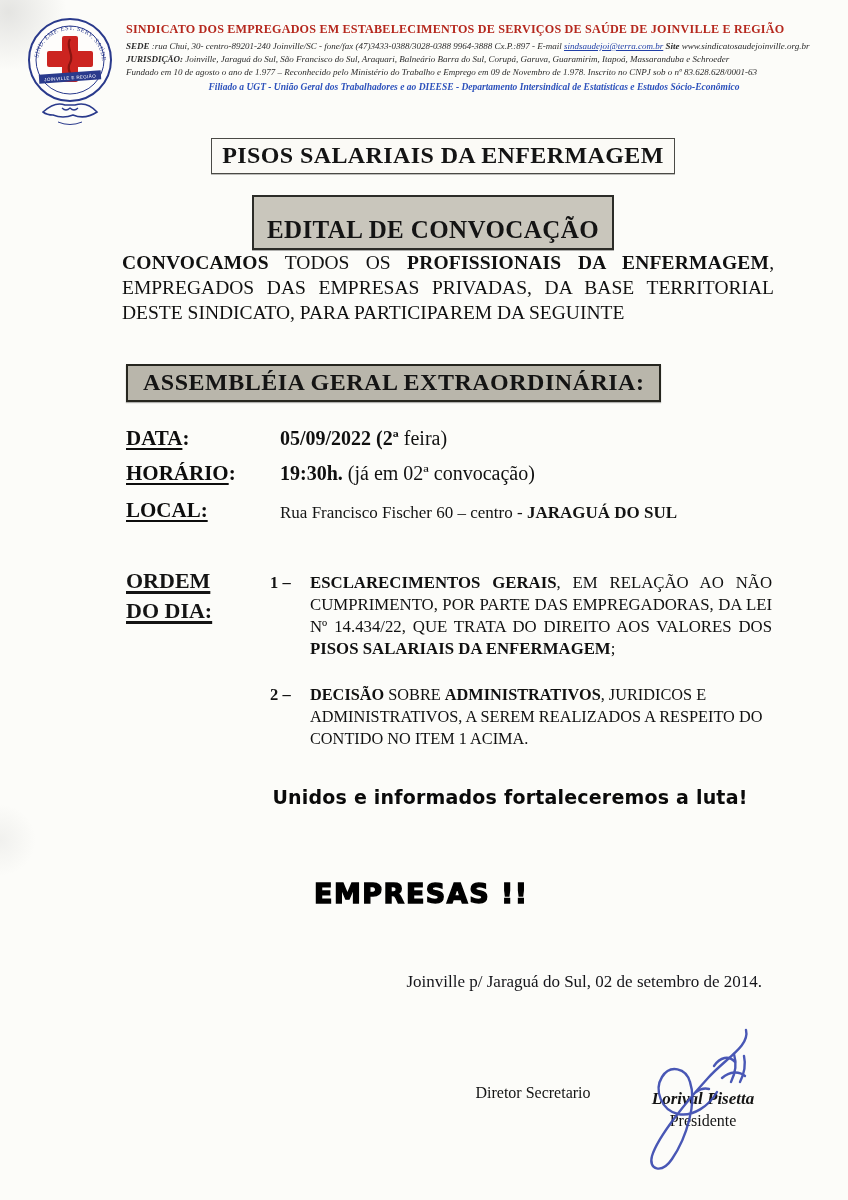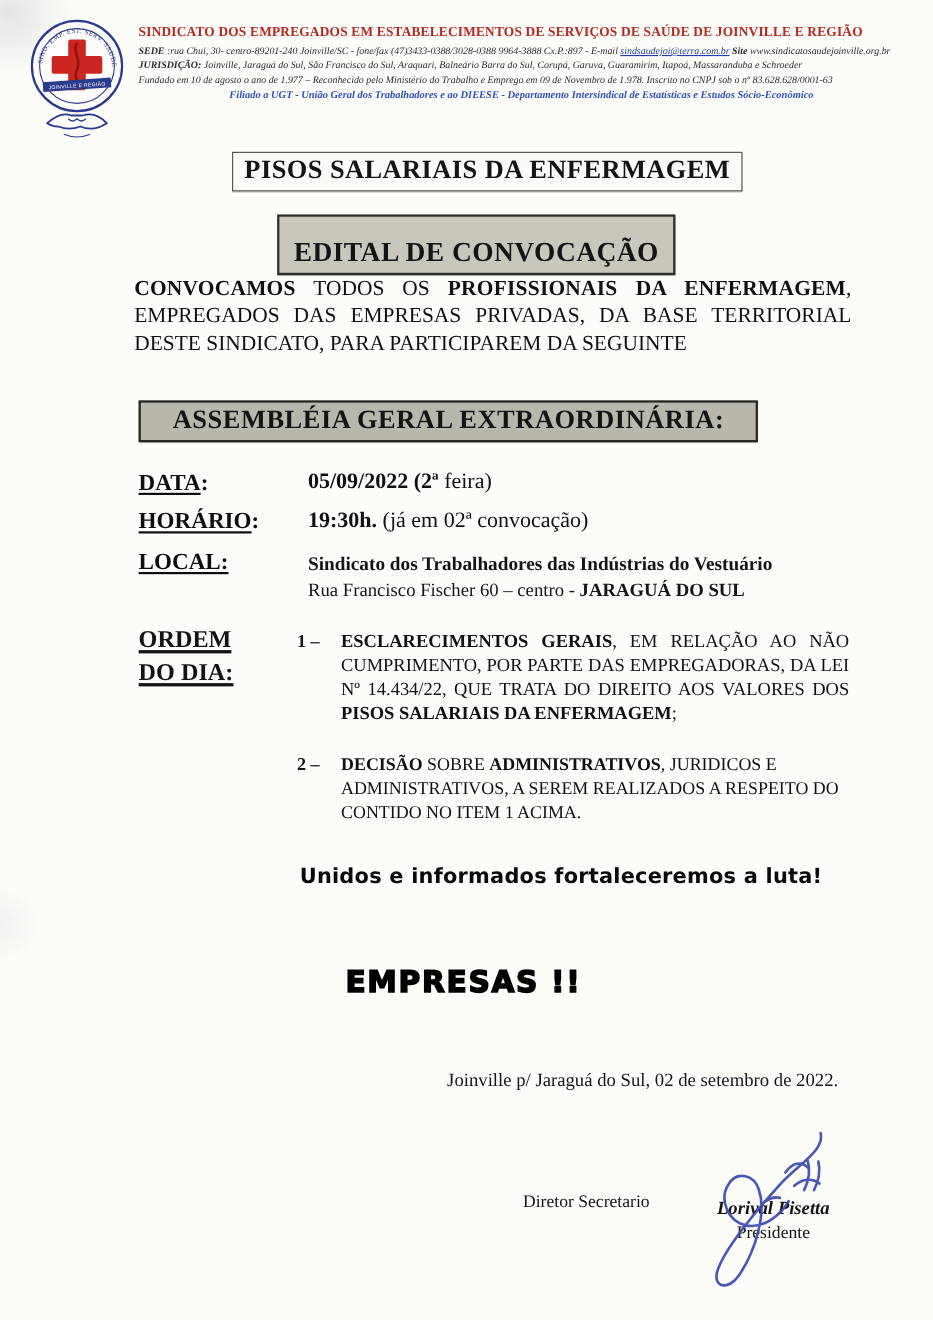--- a/index.html
+++ b/index.html
@@ -57,21 +57,21 @@
   .para{
     top:250px;left:122px;width:652px;
     font-size:19.5px;line-height:25px;text-align:justify;color:#101010;
   }
   .para b{letter-spacing:.2px;}
 
   
   .assembleia{
     top:364px;left:126px;display:inline-block;
     font-weight:bold;font-size:24px;letter-spacing:.5px;
-    padding:3px 29px 4px;border:2px solid #26261f;background:#b9b6ab;
+    padding:3px 15px 4px;border:2px solid #26261f;background:#b9b6ab;
     box-shadow:0 1px 1px rgba(0,0,0,.3);
   }
 
   
   .dlabel{
     font-weight:bold;font-size:21px;color:#0d0d0d;white-space:nowrap;
   }
   .dlabel .u{text-decoration:underline;text-decoration-thickness:2px;text-underline-offset:3px;}
   .dval{font-size:20px;white-space:nowrap;color:#101010;}
   .row-data{top:426px;left:126px;}
@@ -160,21 +160,20 @@
 <div class="abs assembleia">ASSEMBLÉIA GERAL EXTRAORDINÁRIA:</div>
 
 <div class="abs row-data dlabel"><span class="u">DATA</span><span>:</span></div>
 <div class="abs dval" style="top:427px;left:280px;"><b>05/09/2022 (2ª</b><span> feira)</span></div>
 
 <div class="abs row-horario dlabel"><span class="u">HORÁRIO</span><span>:</span></div>
 <div class="abs dval" style="top:462px;left:280px;"><b>19:30h.</b><span> (já em 02ª convocação)</span></div>
 
 <div class="abs row-local dlabel"><span class="u">LOCAL:</span></div>
 <div class="abs local-lines" style="top:500px;left:280px;">
-  <div class="local-l1">Sindicato dos Trabalhadores das Indústrias do Vestuário</div>
   <div class="local-l2"><span>Rua Francisco Fischer 60 – centro - </span><b>JARAGUÁ DO SUL</b></div>
 </div>
 
 <div class="abs ordem-label">
   <div><span class="u">ORDEM</span></div>
   <div><span class="u">DO DIA:</span></div>
 </div>
 
 <div class="abs agenda-item item-1">
   <div class="inum">1 –</div>
@@ -183,21 +182,21 @@
 
 <div class="abs agenda-item item-2">
   <div class="inum">2 –</div>
   <div class="itext"><b>DECISÃO</b><span> SOBRE  </span><b>ADMINISTRATIVOS</b><span>, JURIDICOS E ADMINISTRATIVOS, A SEREM REALIZADOS A RESPEITO DO CONTIDO NO ITEM 1 ACIMA.</span></div>
 </div>
 
 <div class="abs slogan">Unidos e informados fortaleceremos a luta!</div>
 
 <div class="abs participe">EMPRESAS !!</div>
 
-<div class="abs dateline">Joinville p/ Jaraguá do Sul, 02 de setembro de 2022.</div>
+<div class="abs dateline">Joinville p/ Jaraguá do Sul, 02 de setembro de 2014.</div>
 
 <div class="abs sig-block sig-left">
   <div class="sig-title">Diretor Secretario</div>
 </div>
 
 <div class="abs sig-block sig-right">
   <div class="sig-name">Lorival Pisetta</div>
   <div class="sig-title">Presidente</div>
 </div>
 

